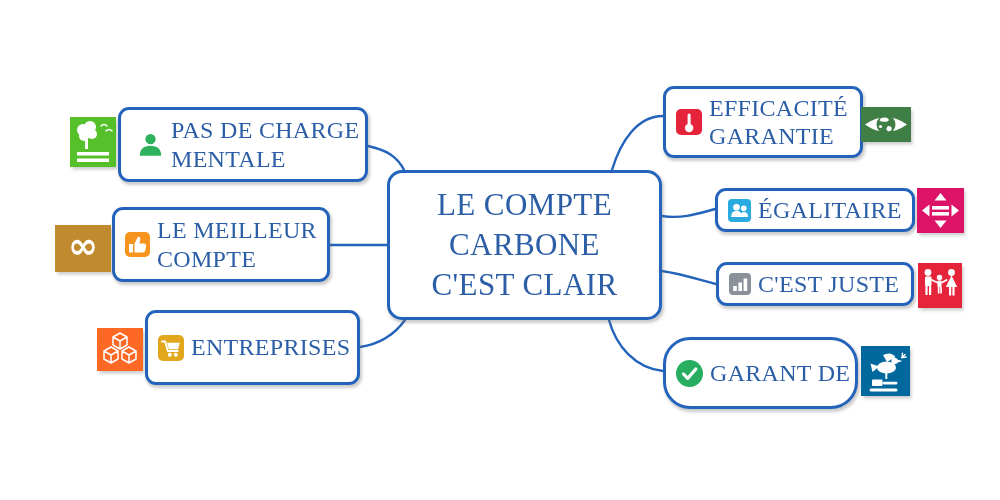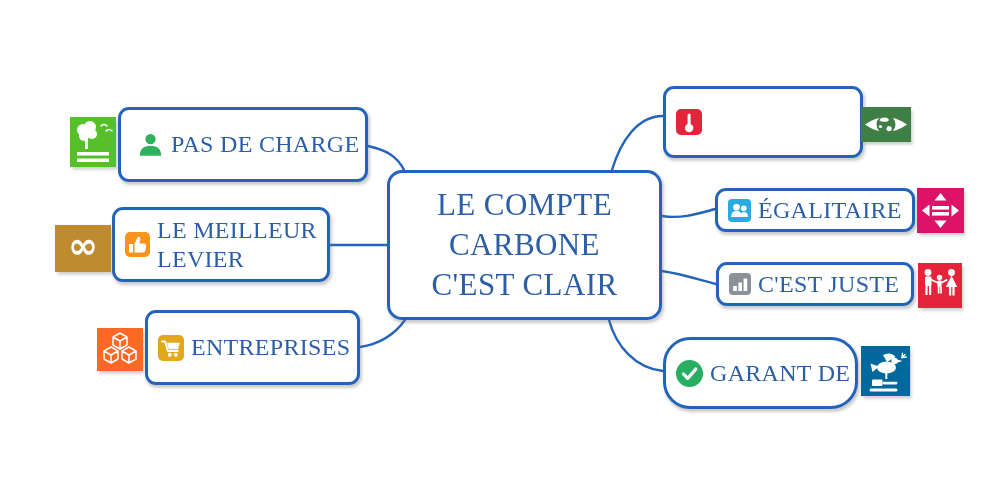--- a/index.html
+++ b/index.html
@@ -87,20 +87,21 @@
 
   <div class="node branch" id="node-l1">
     <span class="chip chip-person">
       <svg width="27" height="27" viewBox="0 0 24 24">
         <circle class="fill-person" cx="12" cy="7.2" r="4.6"></circle>
         <path class="fill-person" d="M2.5 22 q0 -9 9.5 -9 q9.5 0 9.5 9 z"></path>
       </svg>
     </span>
     <span class="label">
       <span>PAS DE CHARGE</span>
+      <span>MENTALE</span>
     </span>
   </div>
   <div class="badge" id="badge-l1">
     <svg width="46" height="50" viewBox="0 0 46 50">
       <g fill="#fff">
         <circle cx="13" cy="13" r="6"></circle>
           <circle cx="20" cy="10" r="6"></circle>
         <circle cx="22" cy="17" r="5"></circle>
           <circle cx="14" cy="19" r="5"></circle>
         <rect x="15" y="22" width="3" height="10"></rect>
@@ -116,21 +117,21 @@
 
   <div class="node branch" id="node-l2">
     <span class="chip chip-thumb">
       <svg width="25" height="25" viewBox="0 0 25 25">
         <rect x="4" y="12" width="4" height="8.5" fill="#fff"></rect>
         <path fill="#fff" d="M9.5 20.5 L17.5 20.5 Q20 20.5 20.4 18 L21 14.2 Q21.4 11.6 18.8 11.6 L14.4 11.6 L15.3 7.2 Q15.7 4.8 13.7 4.8 Q12.4 4.8 12 6.6 L9.5 11.8 Z"></path>
       </svg>
     </span>
     <span class="label">
       <span>LE MEILLEUR</span>
-      <span>LEVIER</span>
+      <span>COMPTE</span>
     </span>
   </div>
   <div class="badge" id="badge-l2">
     <svg width="56" height="47" viewBox="0 0 56 47">
       <text class="inf-glyph" x="28" y="33" text-anchor="middle" font-size="36" fill="#fff">∞</text>
     </svg>
   </div>
 
   <div class="node branch" id="node-l3">
     <span class="chip chip-cart">
@@ -154,20 +155,24 @@
       </g>
     </svg>
   </div>
 
   <div class="node branch" id="node-r1">
     <span class="chip chip-thermo">
       <svg width="26" height="26" viewBox="0 0 26 26">
         <rect x="11.6" y="4.5" width="3" height="12.5" rx="1.5" fill="#fff"></rect>
         <circle cx="13.1" cy="19" r="4.2" fill="#fff"></circle>
       </svg>
+    </span>
+    <span class="label">
+      <span>EFFICACITÉ</span>
+      <span>GARANTIE</span>
     </span>
   </div>
   <div class="badge" id="badge-r1">
     <svg width="50" height="35" viewBox="0 0 50 35">
       <path d="M4 17.5 Q25 2.5 46 17.5 Q25 32.5 4 17.5 Z" fill="#fff"></path>
       <circle class="globe" cx="25" cy="17.5" r="9.5"></circle>
       <path d="M19.5 11.5 q4.5 -2 7.5 0 q2 2 -1 3 q-5.5 1 -7.5 -1 z" fill="#fff"></path>
       <path d="M27 19 q4 0 3.8 3 q-1 3 -4 2 q-3 -2 0.2 -5 z" fill="#fff"></path>
       <circle cx="19.5" cy="19.5" r="1.6" fill="#fff"></circle>
     </svg>

